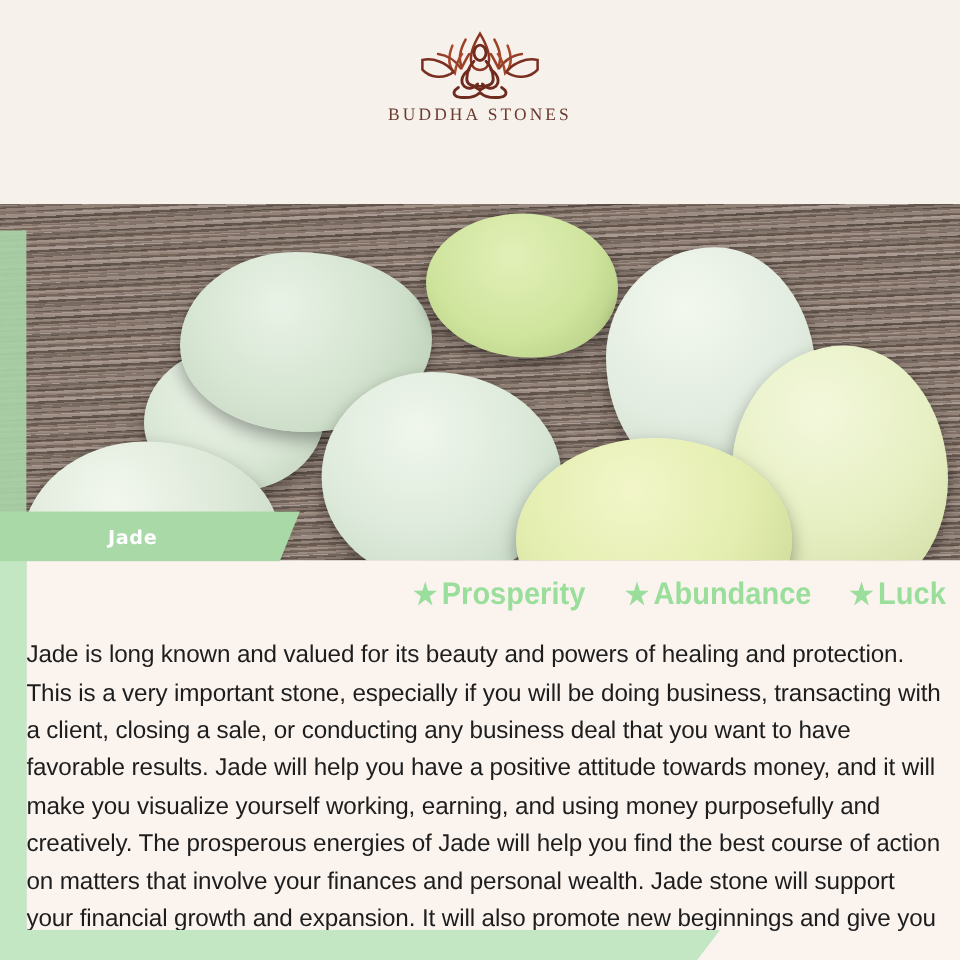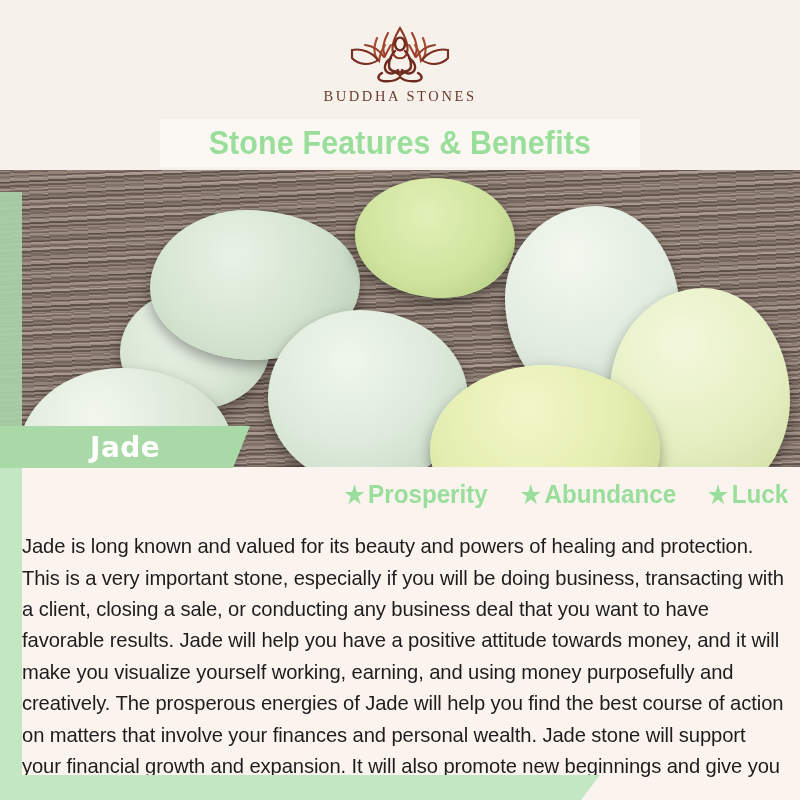--- a/index.html
+++ b/index.html
@@ -219,21 +219,21 @@
     clip-path: polygon(0 0, 100% 0, calc(100% - 17px) 100%, 0 100%);
     z-index: 6;
     display: flex;
     align-items: center;
   }
   .jade-text {
     margin-left: 90px;
     color: #ffffff;
     font-family: "DejaVu Sans", sans-serif;
     font-weight: bold;
-    font-size: 28px;
+    font-size: 16px;
     letter-spacing: 0.5px;
   }
 
   
   .content {
     position: absolute;
     left: 0;
     top: 467px;
     width: 800px;
     height: 333px;
@@ -328,23 +328,20 @@
 
           <path d="M57 51 C52 54 52 58 58 59 C66 60 72 58 75 55 C78 58 84 60 92 59 C98 58 98 54 93 51"></path>
 
           <path d="M70 50 L75 53 L80 50"></path>
         </g>
       </svg>
       <span class="logo-text">BUDDHA STONES</span>
     </div>
   </div>
 
-  <div class="title-band">
-    <span class="title-text">Stone Features &amp; Benefits</span>
-  </div>
 
   <div class="jade-band">
     <span class="jade-text">Jade</span>
   </div>
 
   <div class="content">
     <div class="benefits">
       <span class="benefit"><span class="star">★</span><span>Prosperity</span></span>
       <span class="benefit"><span class="star">★</span><span>Abundance</span></span>
       <span class="benefit"><span class="star">★</span><span>Luck</span></span>

